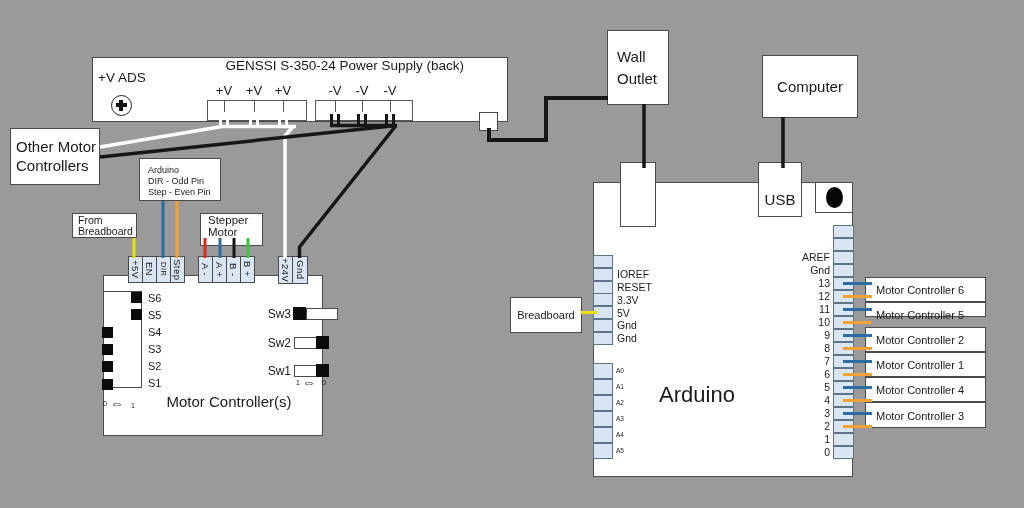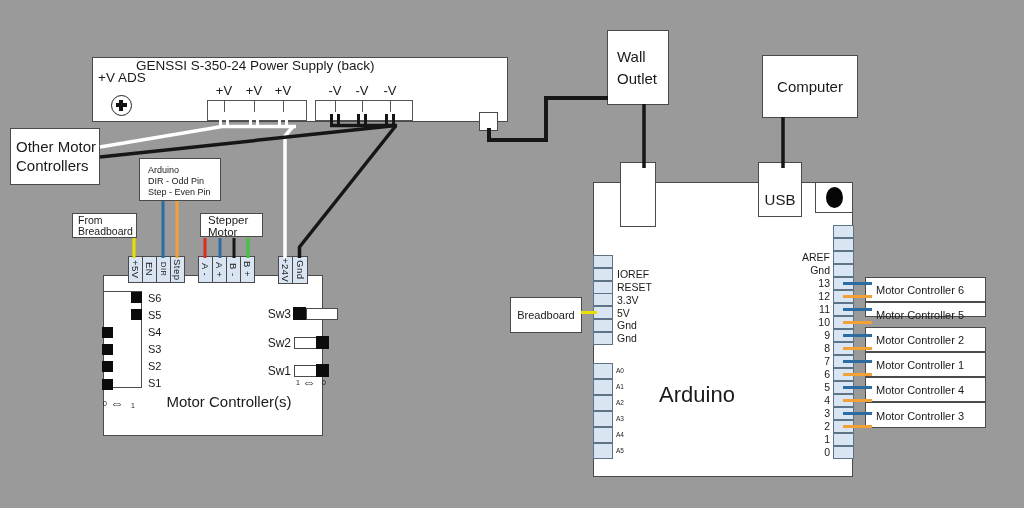--- a/index.html
+++ b/index.html
@@ -17,21 +17,21 @@
   svg.wires{position:absolute;left:0;top:0;z-index:30;pointer-events:none;}
   .arrowglyph{color:#3c3c3c;font-size:14px;line-height:14px;}
   .tiny{font-size:7px;line-height:7px;}
 </style>
 </head>
 <body>
 
 <div id="stage">
 
   <div class="box" style="left:92px;top:57px;width:416px;height:65px;"></div>
-  <div class="t" style="left:92px;top:58px;width:372px;text-align:left;padding-left:44px;box-sizing:border-box;font-size:13.5px;">GENSSI S-350-24 Power Supply (back)</div>
+  <div class="t" style="left:92px;top:58px;width:372px;text-align:right;padding-left:44px;box-sizing:border-box;font-size:13.5px;">GENSSI S-350-24 Power Supply (back)</div>
   <div class="t" style="left:98px;top:70px;font-size:13.5px;">+V ADS</div>
   <div style="position:absolute;left:111px;top:95px;width:21px;height:21px;border:1.5px solid #222;border-radius:50%;box-sizing:border-box;">
     <div style="position:absolute;left:3.5px;top:7px;width:11px;height:4px;background:#111;"></div>
     <div style="position:absolute;left:7px;top:3.5px;width:4px;height:11px;background:#111;"></div>
   </div>
 
   <div class="t" style="left:209px;top:83px;width:30px;text-align:center;font-size:13px;">+V</div>
   <div class="t" style="left:239px;top:83px;width:30px;text-align:center;font-size:13px;">+V</div>
   <div class="t" style="left:268px;top:83px;width:30px;text-align:center;font-size:13px;">+V</div>
   <div class="t" style="left:320px;top:83px;width:30px;text-align:center;font-size:13px;">-V</div>
@@ -58,21 +58,21 @@
     <div>Arduino</div>
     <div>DIR - Odd Pin</div>
     <div>Step - Even Pin</div>
   </div>
 
   <div class="box" style="left:72px;top:213px;width:65px;height:25px;padding:1px 0 0 5px;font-size:10.5px;line-height:11px;">
     <div>From</div>
     <div>Breadboard</div>
   </div>
 
-  <div class="box" style="left:200px;top:213px;width:63px;height:24px;padding:1px 0 0 7px;font-size:11.5px;line-height:11.5px;">
+  <div class="box" style="left:200px;top:213px;width:63px;height:33px;padding:1px 0 0 7px;font-size:11.5px;line-height:11.5px;">
     <div>Stepper</div>
     <div>Motor</div>
   </div>
 
   <div class="box" style="left:103px;top:275px;width:220px;height:161px;"></div>
   <div style="position:absolute;left:103px;top:291px;width:39px;height:97px;border:1px solid #4a4a4a;box-sizing:border-box;"></div>
   <div class="t" style="left:135px;top:393px;width:188px;text-align:center;font-size:15px;">Motor Controller(s)</div>
 
   <div class="vpin" style="left:128px;top:256px;width:15px;height:27px;">
       <span>+5V</span>

